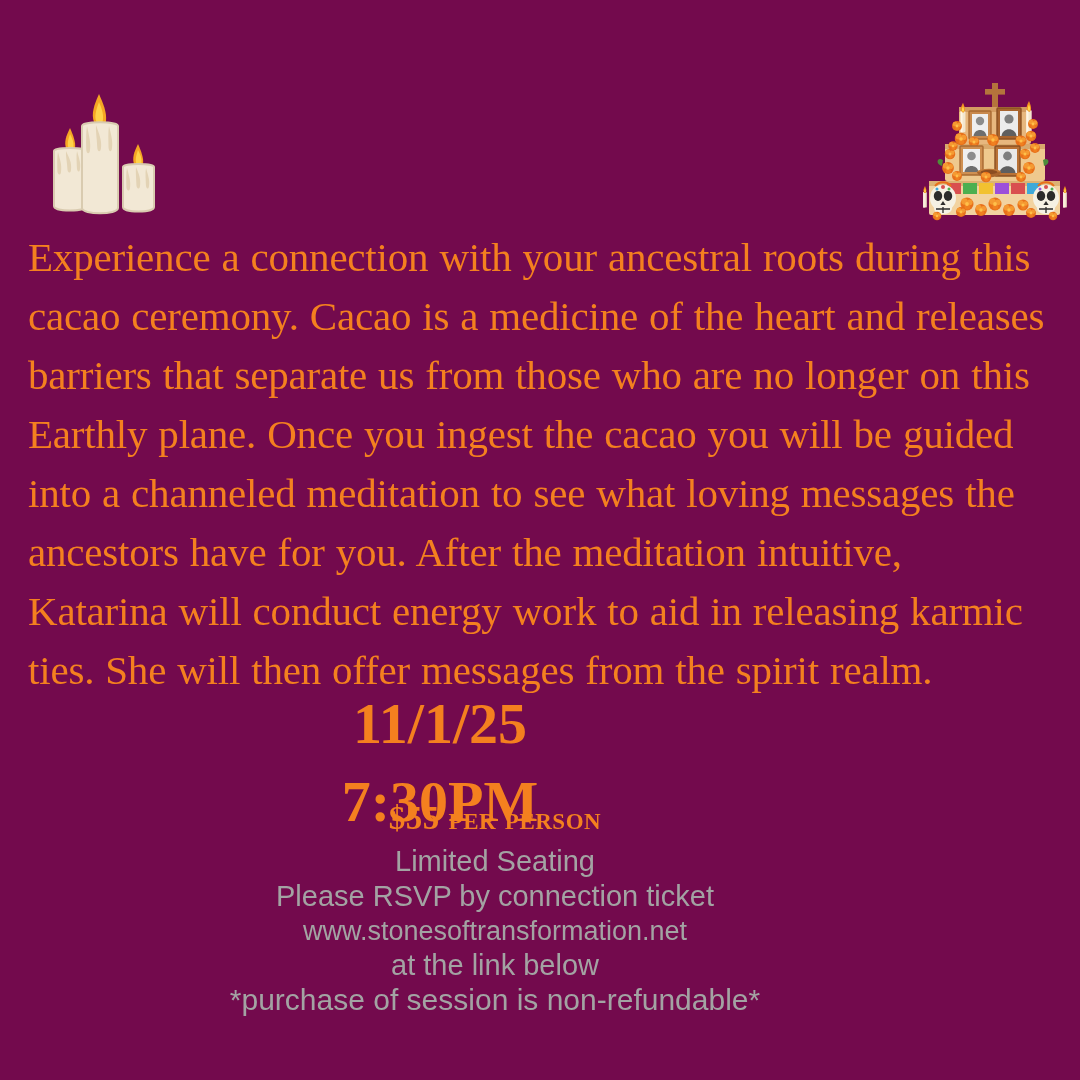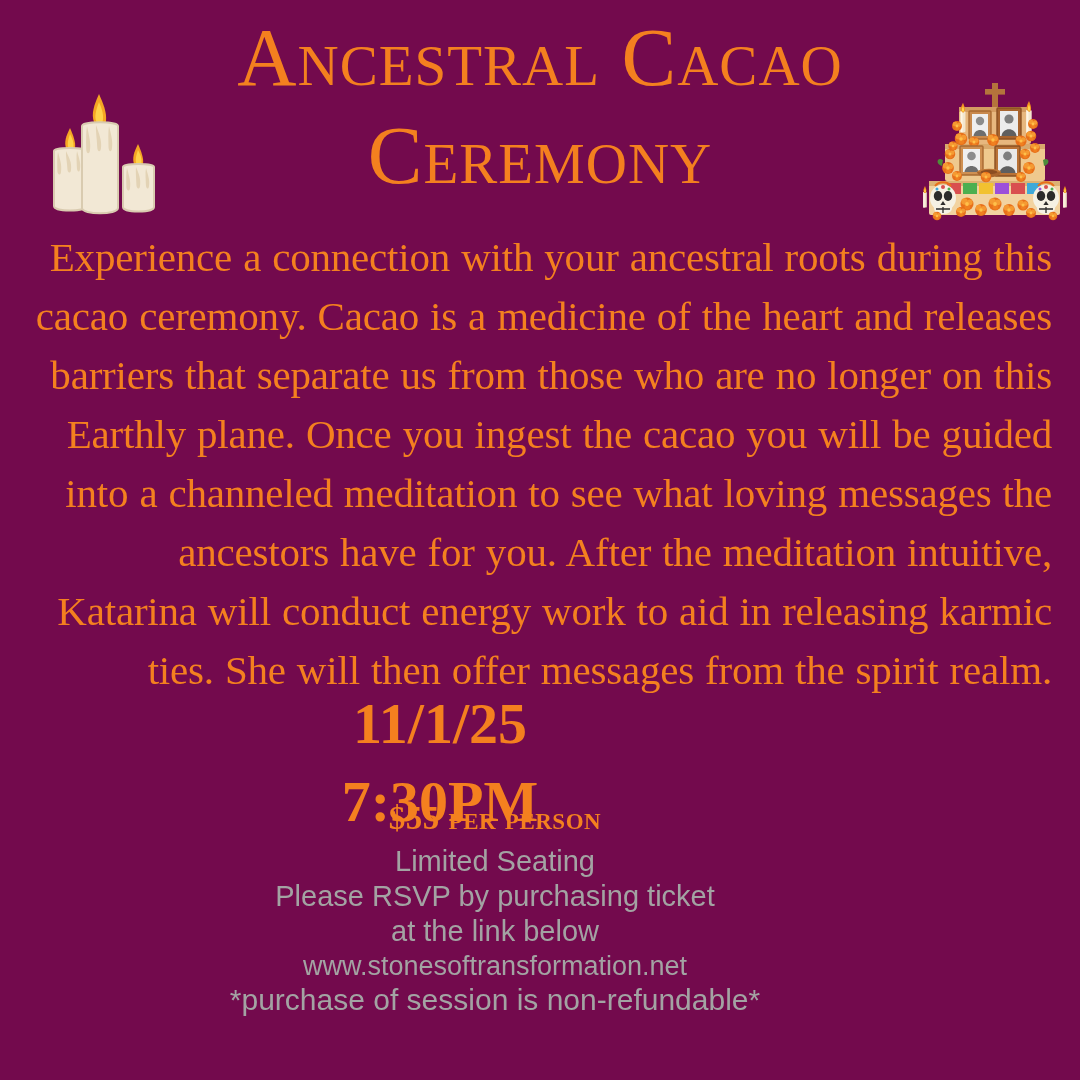--- a/index.html
+++ b/index.html
@@ -67,21 +67,21 @@
     z-index: 6;
   }
   .ofrenda svg { display: block; }
 
   
   .body-copy {
     position: absolute;
     top: 228px;
     left: 28px;
     width: 1024px;
-    text-align: right;
+    text-align: left;
     color: #F4801F;
     font-family: "Liberation Serif", serif;
     font-size: 41px;
     line-height: 59px;
     letter-spacing: -0.2px;
     word-spacing: 1px;
     z-index: 4;
   }
 
   
@@ -363,34 +363,30 @@
         <g transform="translate(8,112) scale(0.6)">
             <use href="#altcandle"></use>
           </g>
         <g transform="translate(148,112) scale(0.6)">
             <use href="#altcandle"></use>
           </g>
       </g>
     </svg>
   </div>
 
-  <div class="title-block">
-    <div class="title-line">Ancestral Cacao</div>
-    <div class="title-line title-line-2">Ceremony</div>
-  </div>
 
   <div class="body-copy">Experience a connection with your ancestral roots during this cacao ceremony. Cacao is a medicine of the heart and releases barriers that separate us from those who are no longer on this Earthly plane. Once you ingest the cacao you will be guided into a channeled meditation to see what loving messages the ancestors have for you. After the meditation intuitive, Katarina will conduct energy work to aid in releasing karmic ties. She will then offer messages from the spirit realm.</div>
 
   <div class="datetime">
     <div class="date-line">11/1/25</div>
     <div class="time-line">7:30PM</div>
   </div>
 
   <div class="details">
     <div class="price-line">$55 per person</div>
     <div class="detail-line">Limited Seating</div>
-    <div class="detail-line">Please RSVP by purchasing ticket</div>
+    <div class="detail-line">Please RSVP by connection ticket</div>
+    <div class="detail-line url">www.stonesoftransformation.net</div>
     <div class="detail-line">at the link below</div>
-    <div class="detail-line url">www.stonesoftransformation.net</div>
     <div class="detail-line disclaimer">*purchase of session is non-refundable*</div>
   </div>
 
 </div>
 
 </body></html>

